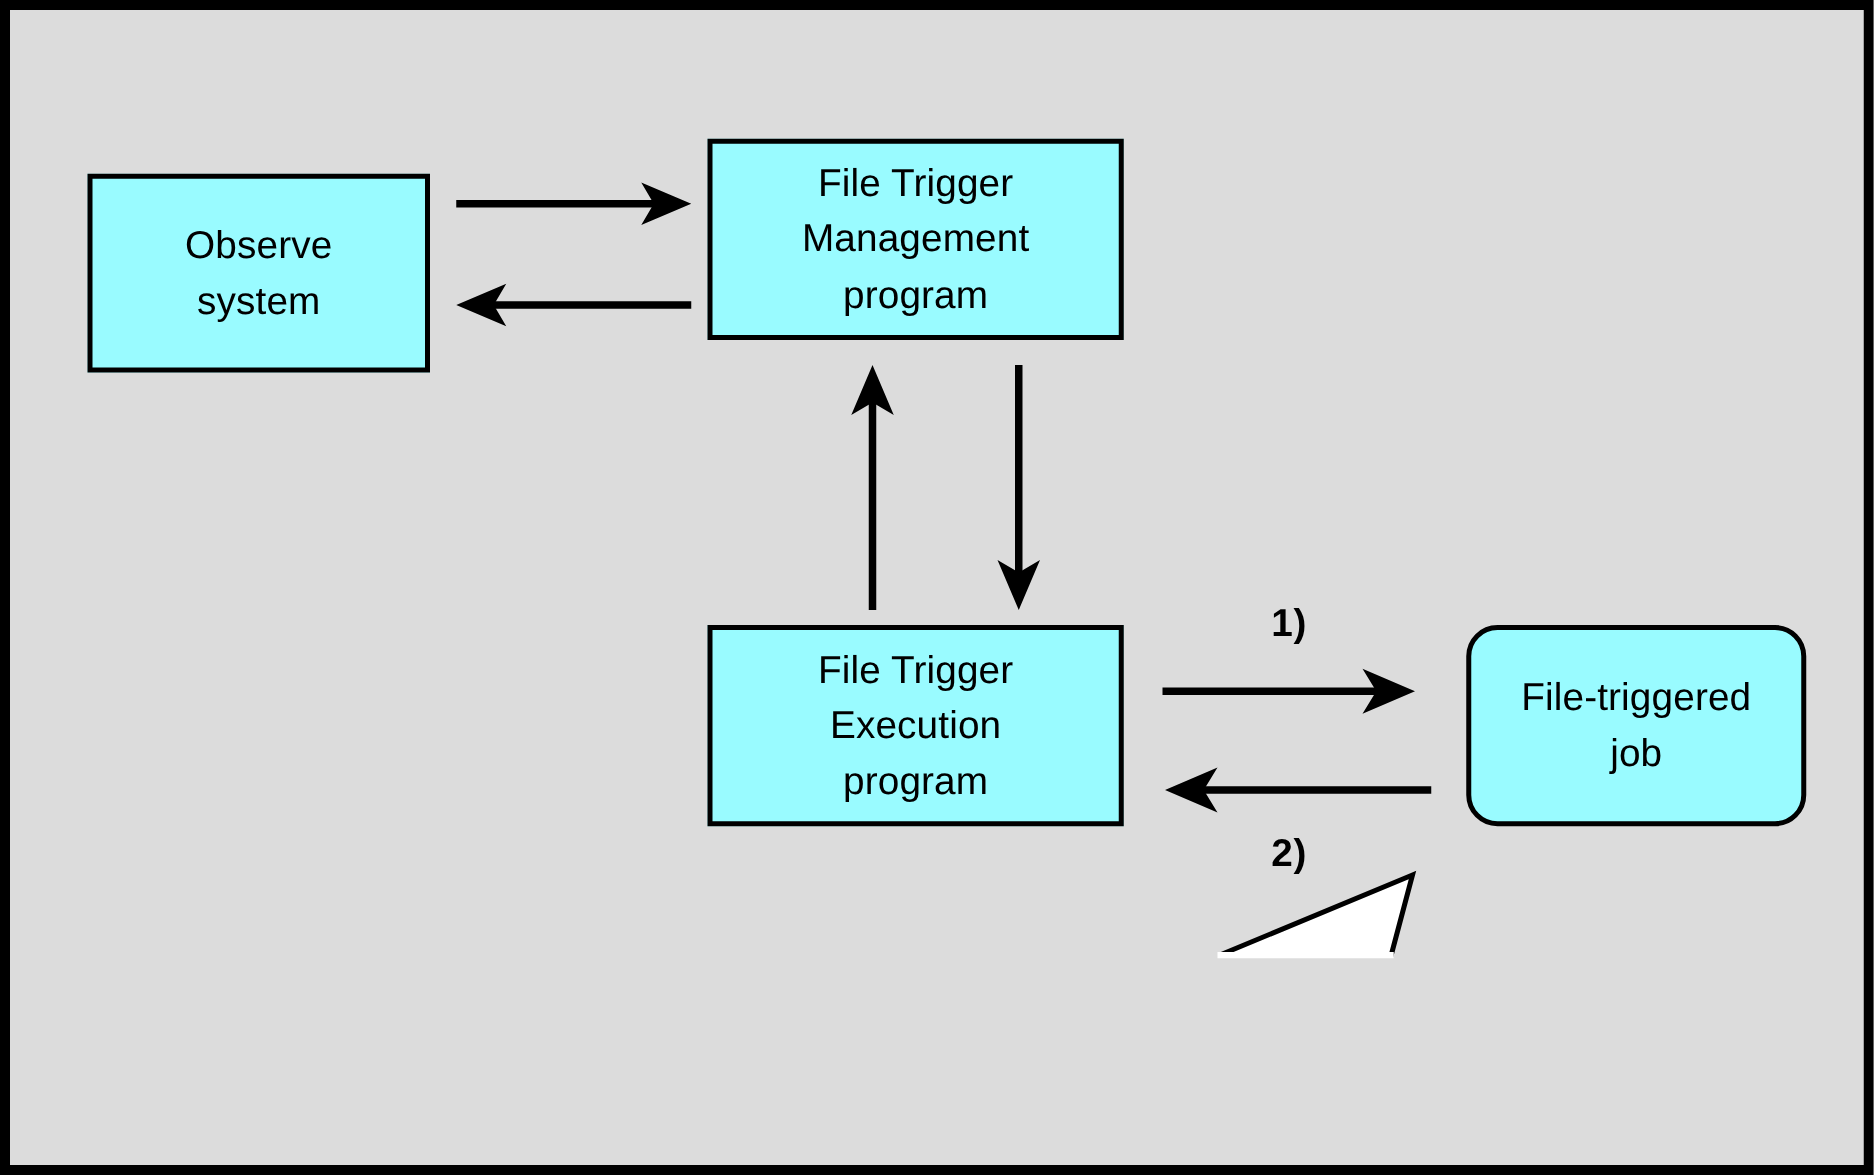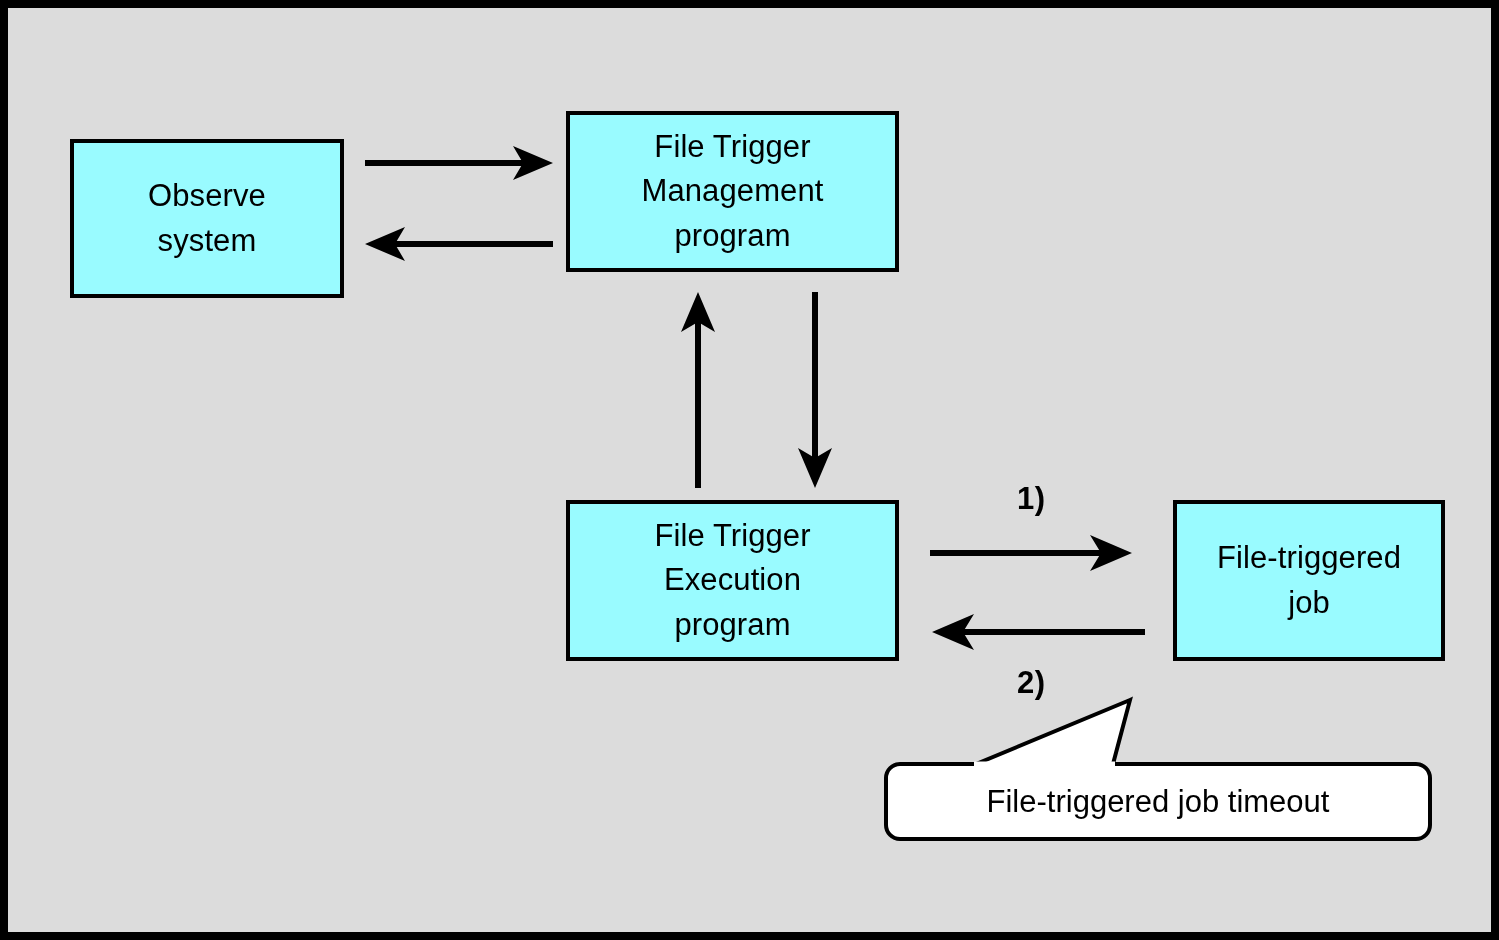--- a/index.html
+++ b/index.html
@@ -30,21 +30,21 @@
     color: #000000;
     font-size: 31px;
     line-height: 1.42;
     font-family: "Liberation Sans", sans-serif;
     white-space: pre-line;
     letter-spacing: 0.1px;
   }
   #node-observe      { left: 62px;   top: 103px; width: 274px; height: 159px; margin-top: 28px; }
   #node-mgmt         { left: 558px;  top: 103px; width: 333px; height: 161px; }
   #node-exec         { left: 558px;  top: 492px; width: 333px; height: 161px; }
-  #node-job          { left: 1165px; top: 492px; width: 272px; height: 161px; }
+  #node-job          { left: 1165px; top: 492px; width: 272px; height: 161px; border-radius: 25px; }
 
   .edge-svg {
     position: absolute;
     left: 0;
     top: 0;
     width: 1499px;
     height: 940px;
     overflow: visible;
     pointer-events: none;
   }
@@ -143,17 +143,14 @@
 
   <div class="step-label" id="label-step1">1)</div>
 
   <div class="step-label" id="label-step2">2)</div>
 
   <svg id="callout-tail" viewBox="0 0 1499 940" xmlns="http://www.w3.org/2000/svg">
     <path d="M 1122 692 L 968 756 L 1105 756 Z" fill="#ffffff" stroke="#000000" stroke-width="4" stroke-linejoin="miter"></path>
     <line x1="966" y1="756" x2="1107" y2="756" stroke="#ffffff" stroke-width="5"></line>
   </svg>
 
-  <div id="callout">
-    <span>File-triggered job timeout</span>
-  </div>
 
 </div>
 
 </body></html>

